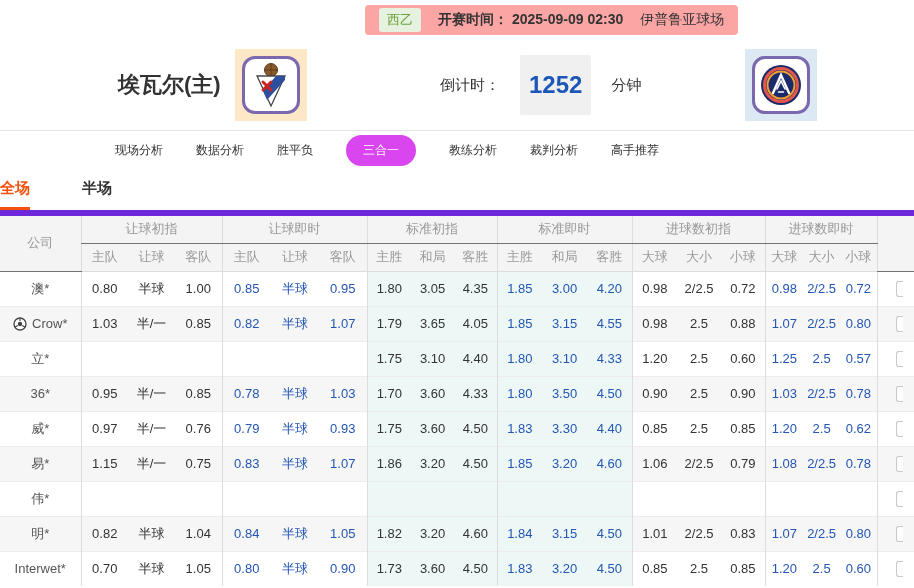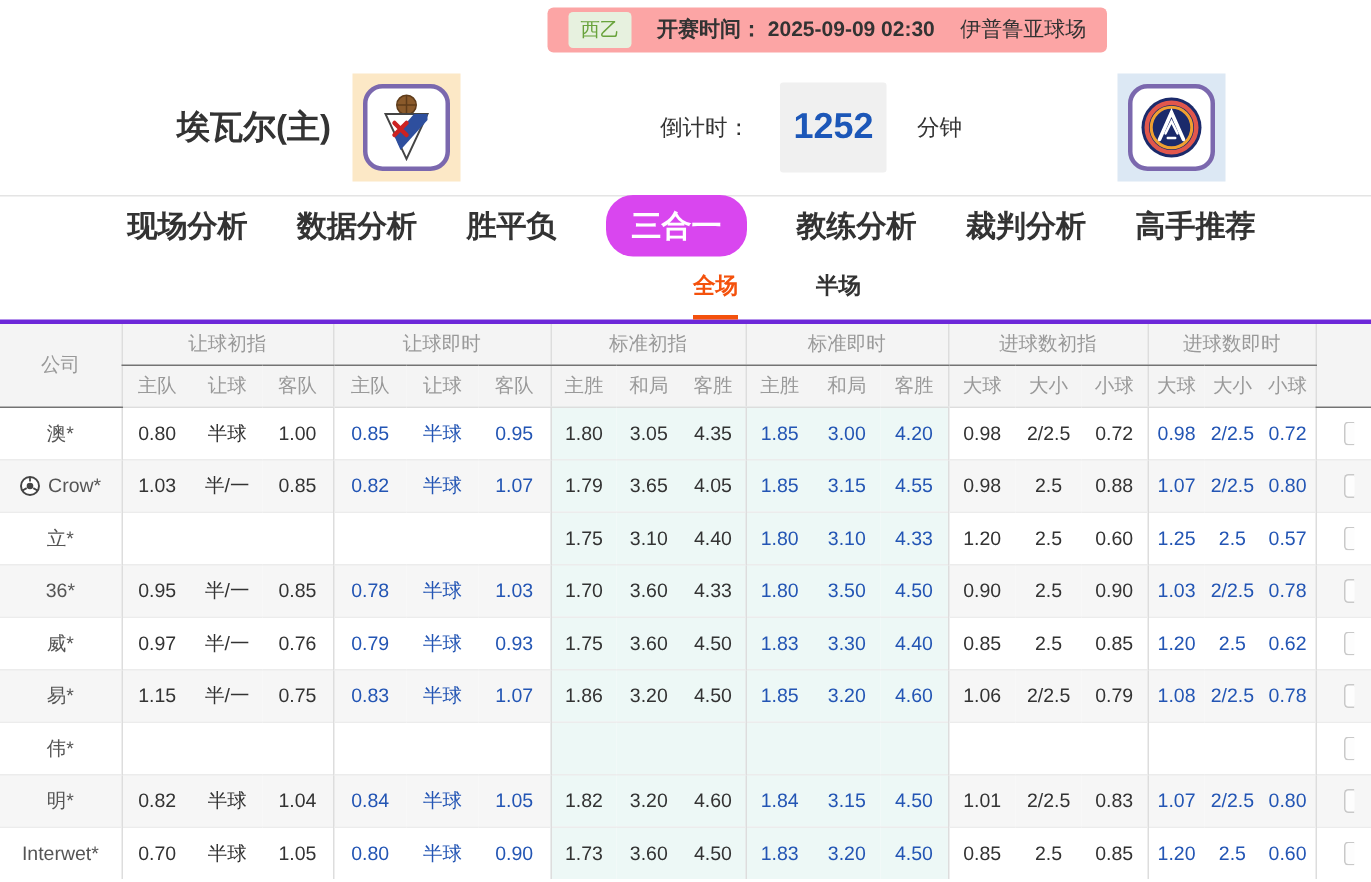--- a/index.html
+++ b/index.html
@@ -28,27 +28,27 @@
   .home-tile { left:235px; background:#fce8c6; }
   .away-tile { left:745px; background:#dce8f4; }
   .logo-badge { width:58px; height:58px; background:#fff; border:3px solid #7b68ae;
                 border-radius:13px; display:flex; align-items:center; justify-content:center; }
   .countdown { position:absolute; left:440px; top:0; height:90px;
                display:flex; align-items:center; gap:20px; font-size:15px; }
   .countdown-value { font-size:24px; font-weight:bold; color:#1c57b8; background:#f0f0f0;
                      padding:16px 9px; border-radius:2px; }
   
   .tab-bar { border-top:1px solid #e4e4e4; height:40px; display:flex; align-items:center;
-             padding-left:85px; gap:33px; font-size:20px; font-weight:bold; color:#333; }
+             padding-left:115px; gap:33px; font-size:12px; font-weight:normal; color:#333; }
   .tab { cursor:pointer; white-space:nowrap; }
   .tab.active { background:#d946ef; color:#fff; padding:7px 17px; border-radius:18px; }
   
   .subtab-bar { height:46px; display:flex; align-items:stretch; gap:52px;
-                padding-left:462px; font-size:15px; font-weight:bold;
-                border-bottom:3px solid #6d28d9; }
+                font-size:15px; font-weight:bold;
+                border-bottom:6px solid #6d28d9; }
   .subtab { display:flex; align-items:center; border-bottom:3px solid transparent; cursor:pointer; }
   .subtab.active { color:#f4510c; border-bottom-color:#f4510c; }
   
   table { border-collapse:collapse; table-layout:fixed; width:914px; font-size:13px; }
   th { font-weight:normal; color:#999; background:#f4f4f4; text-align:center; }
   thead tr:first-child th { height:27px; border-bottom:1px solid #737373; }
   thead tr:last-child th { height:28px; border-bottom:1px solid #ddd; }
   td { height:35px; text-align:center; border-top:1px solid #ececec; color:#333; }
   tbody tr:first-child td { border-top:none; }
   .gb { border-left:1px solid #ddd; }

